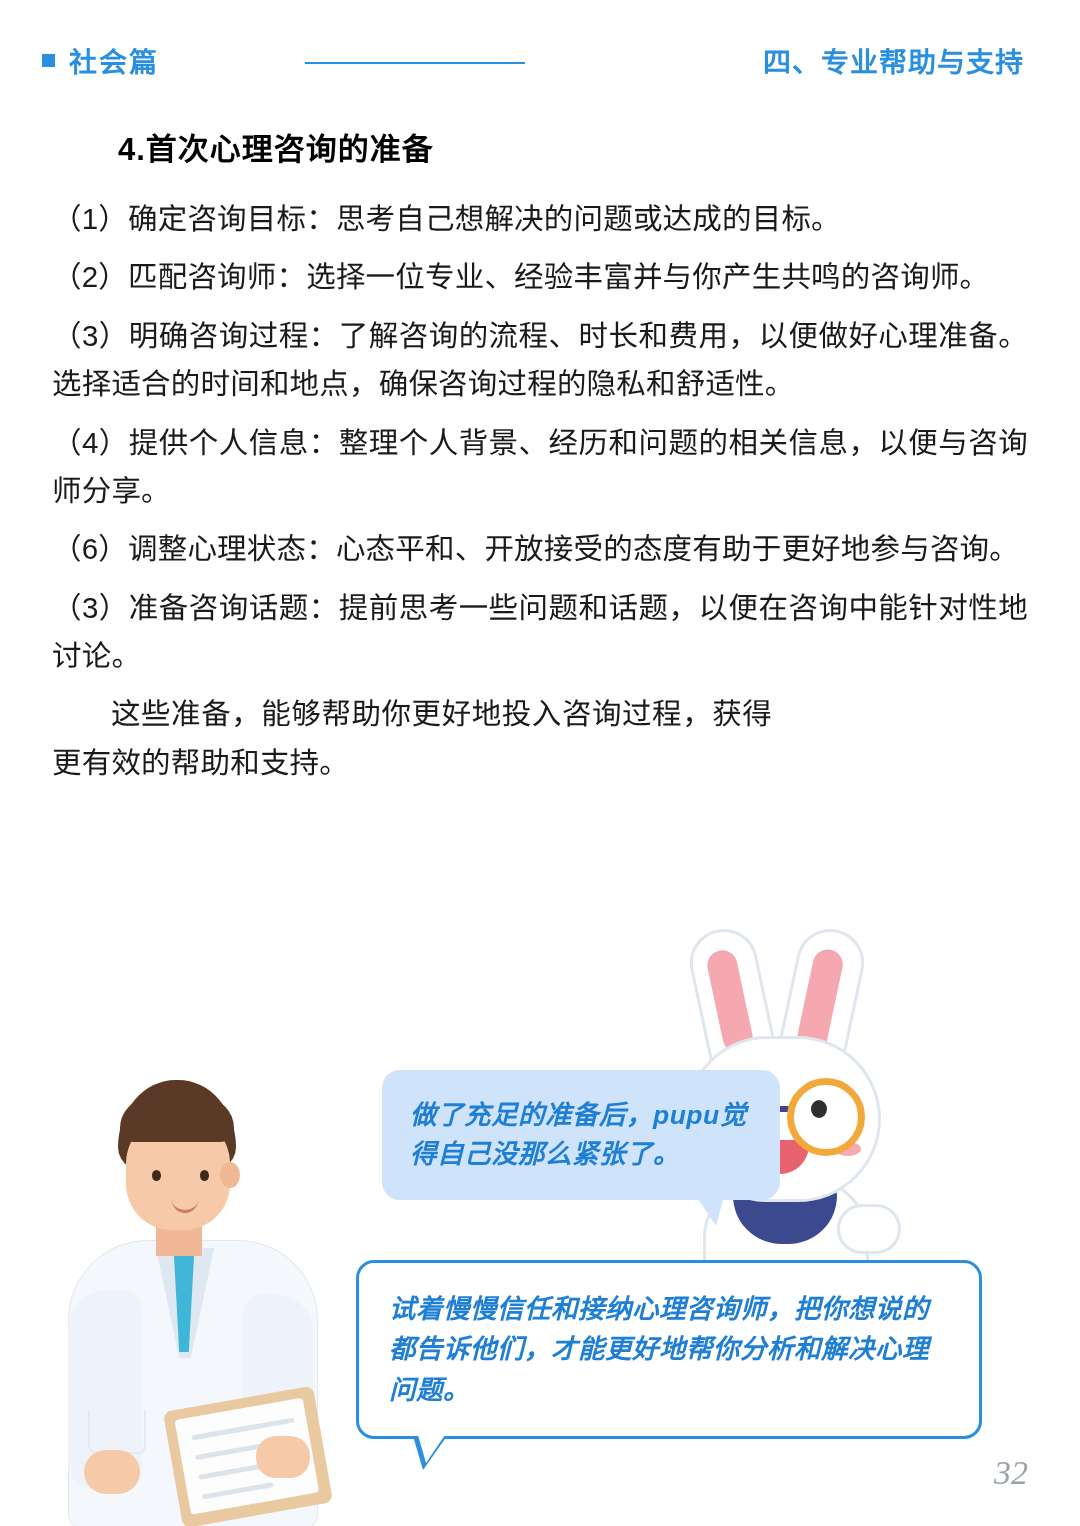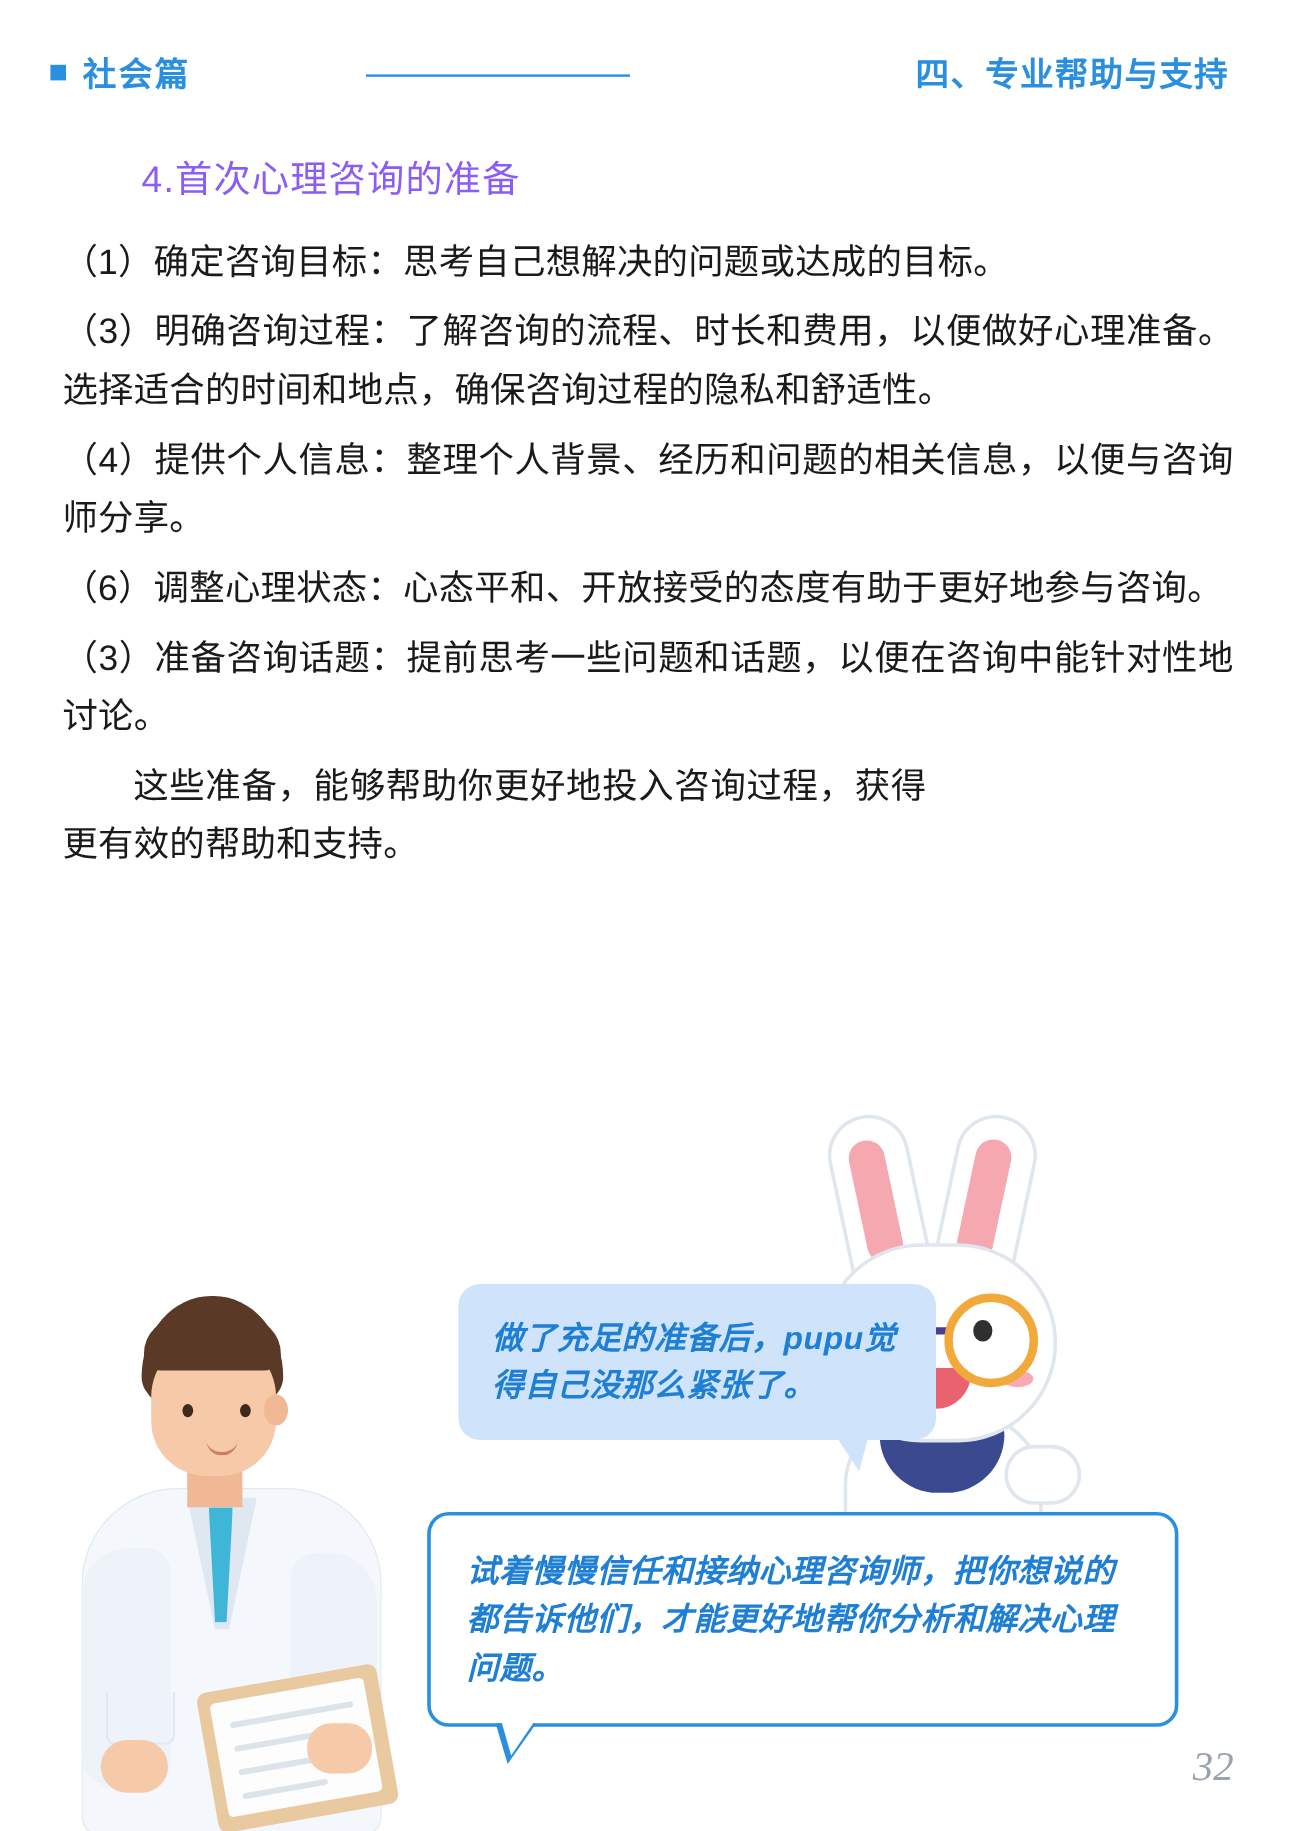--- a/index.html
+++ b/index.html
@@ -65,22 +65,22 @@
 
   
   .content {
     position: absolute;
     top: 124px;
     left: 52px;
     width: 976px;
   }
   .section-title {
     font-size: 31px;
-    font-weight: normal;
-    color: #8b5cf6;
+    font-weight: bold;
+    color: #000000;
     margin: 0 0 26px 66px;
     letter-spacing: 1px;
   }
   p.para {
     font-size: 29.5px;
     line-height: 1.64;
     margin: 0 0 10px 0;
     color: #1a1a1a;
     text-align: justify;
     letter-spacing: 0.2px;
@@ -471,20 +471,21 @@
     <span class="hdr-left-label">社会篇</span>
   </div>
   <div class="hdr-rule"></div>
   <div class="hdr-right">四、专业帮助与支持</div>
 </div>
 
 <div class="content">
   <h2 class="section-title">4.首次心理咨询的准备</h2>
 
   <p class="para">（1）确定咨询目标：思考自己想解决的问题或达成的目标。</p>
+  <p class="para">（2）匹配咨询师：选择一位专业、经验丰富并与你产生共鸣的咨询师。</p>
   <p class="para">（3）明确咨询过程：了解咨询的流程、时长和费用，以便做好心理准备。选择适合的时间和地点，确保咨询过程的隐私和舒适性。</p>
   <p class="para">（4）提供个人信息：整理个人背景、经历和问题的相关信息，以便与咨询师分享。</p>
   <p class="para">（6）调整心理状态：心态平和、开放接受的态度有助于更好地参与咨询。</p>
   <p class="para">（3）准备咨询话题：提前思考一些问题和话题，以便在咨询中能针对性地讨论。</p>
   <p class="para indent para-narrow">这些准备，能够帮助你更好地投入咨询过程，获得更有效的帮助和支持。</p>
 </div>
 
 <div class="art">
 
   <div class="doctor">

